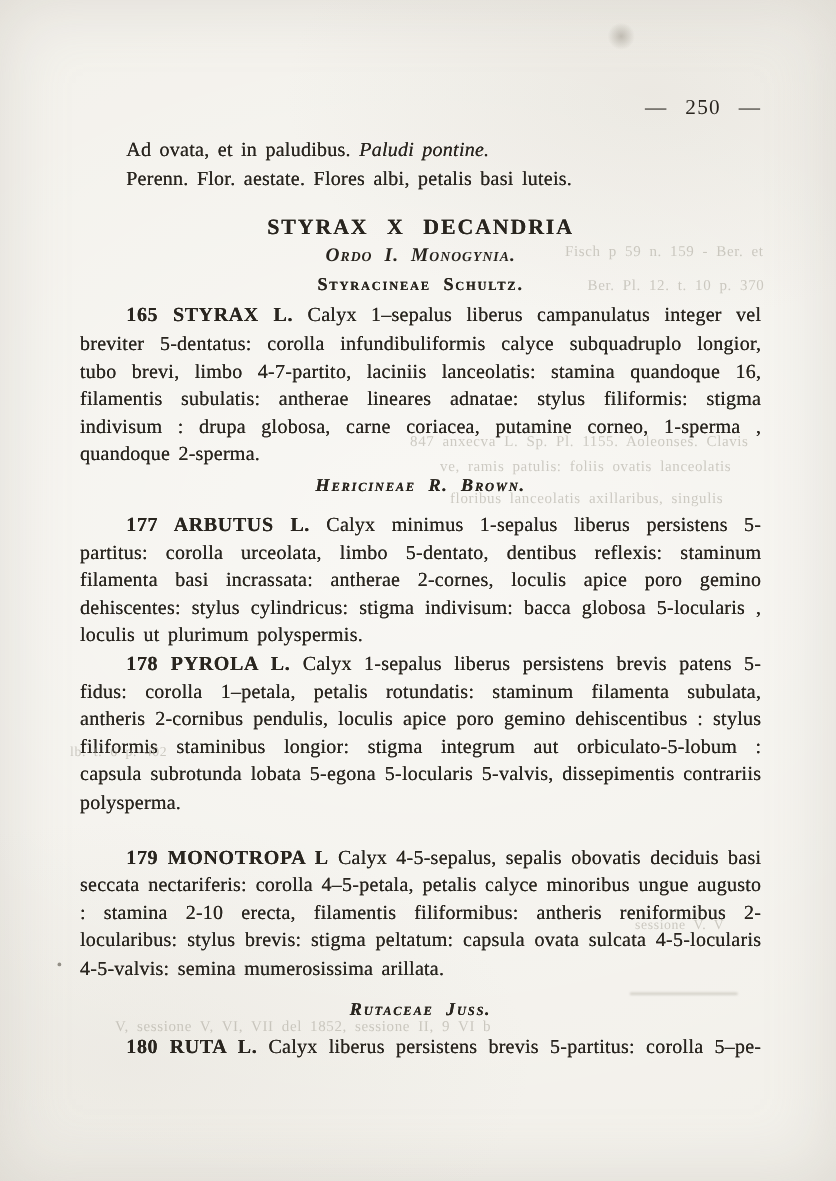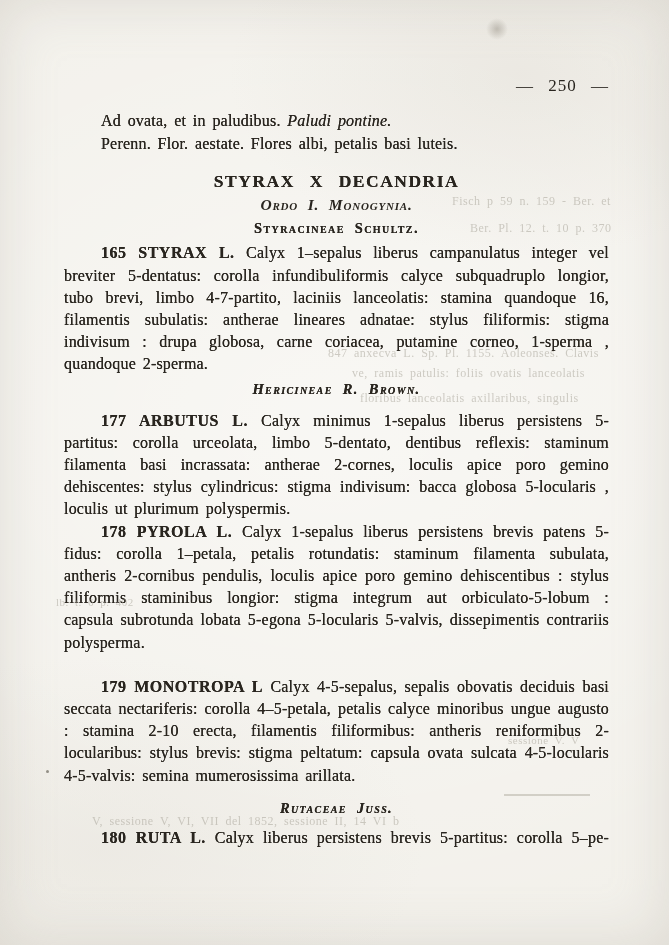--- a/index.html
+++ b/index.html
@@ -154,19 +154,19 @@
   <p class="entry e-180"><span class="genus">180 RUTA L.</span> <span>Calyx liberus persistens brevis 5-partitus: corolla 5–pe-</span></p>
 
   <div class="bleed-layer">
       <span class="bleed" style="left: 452px; top: 194px; font-size: 12px;">Fisch p 59 n. 159 - Ber. et</span>
       <span class="bleed" style="left: 470px; top: 221px; font-size: 12px;">Ber. Pl. 12. t. 10 p. 370</span>
       <span class="bleed" style="left: 328px; top: 325px; font-size: 12px; margin-top: 21px;">847 anxecva L. Sp. Pl. 1155. Aoleonses. Clavis</span>
       <span class="bleed" style="left: 360px; top: 391px; font-size: 12px;">floribus lanceolatis axillaribus, singulis</span>
       <span class="bleed" style="left: 352px; top: 366px; font-size: 12px;">ve, ramis patulis: foliis ovatis lanceolatis</span>
       <span class="bleed" style="left: 56px; top: 596px; font-size: 11px;">lb. t. 6 p. 402</span>
       <span class="bleed" style="left: 508px; top: 734px; font-size: 11px;">sessione V. V</span>
-      <span class="bleed" style="left: 92px; top: 814px; font-size: 12px;">V, sessione V, VI, VII del 1852, sessione II, 14 VI b</span>
+      <span class="bleed" style="left: 92px; top: 814px; font-size: 12px;">V, sessione V, VI, VII del 1852, sessione II, 9 VI b</span>
       <div class="bleed-rule" style="left: 504px; top: 794px; width: 86px;"></div>
       <div class="smudge" style="left: 486px; top: 18px; width: 22px; height: 22px;"></div>
       <div class="speck" style="left: 46px; top: 770px;"></div>
     </div>
 
 </div>
 
 </body></html>

